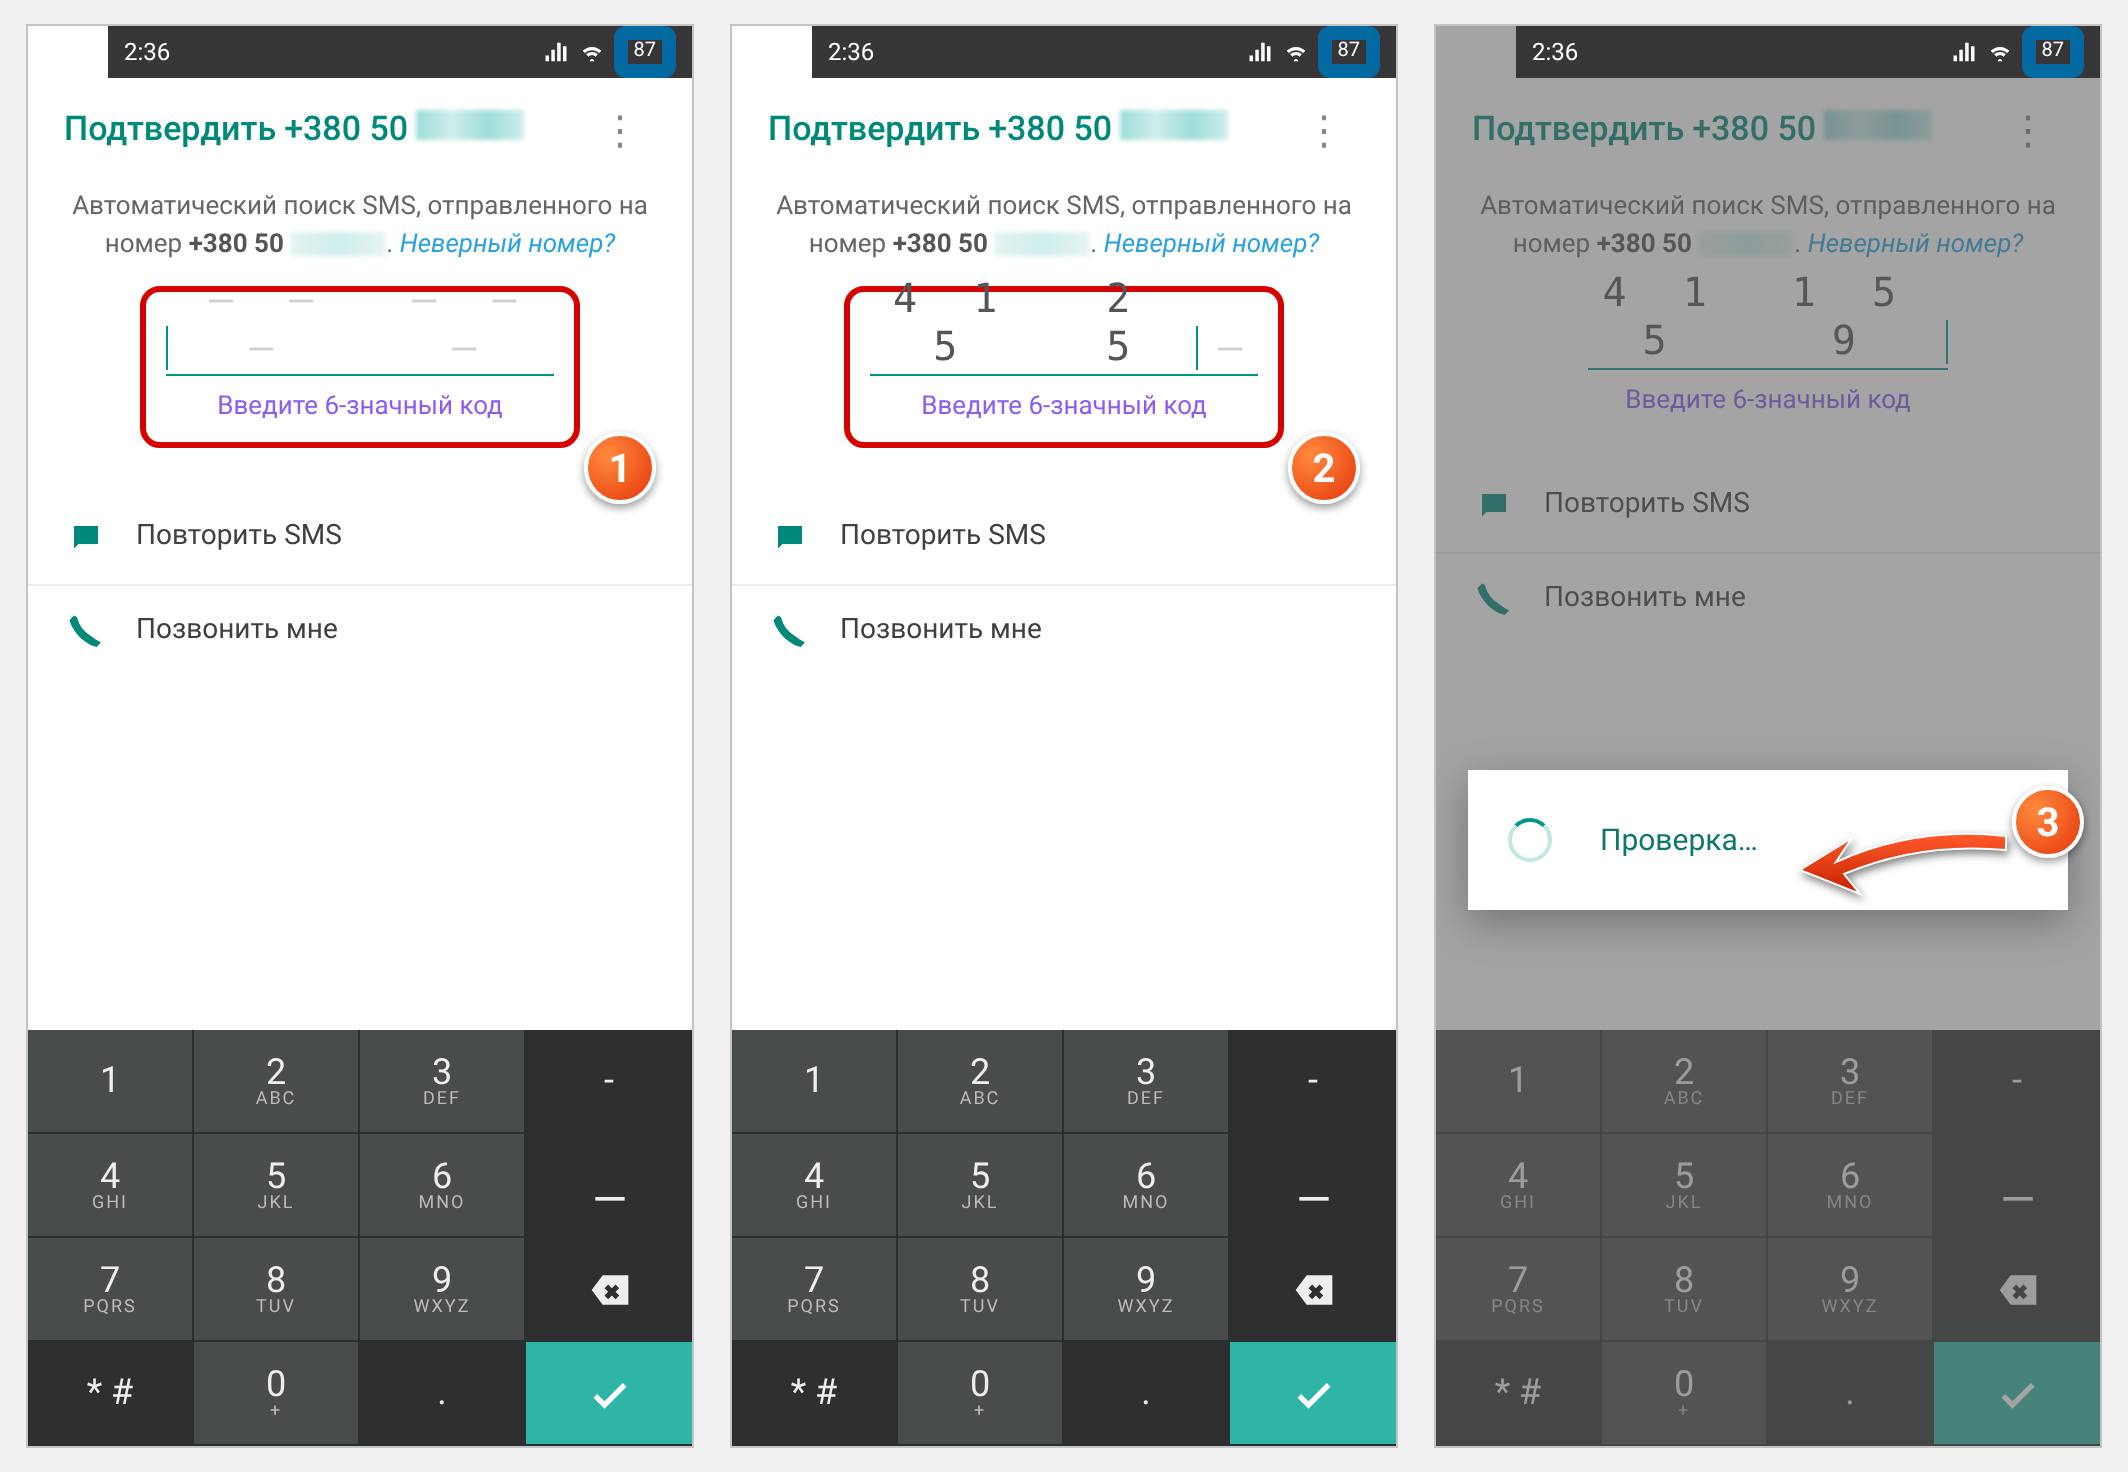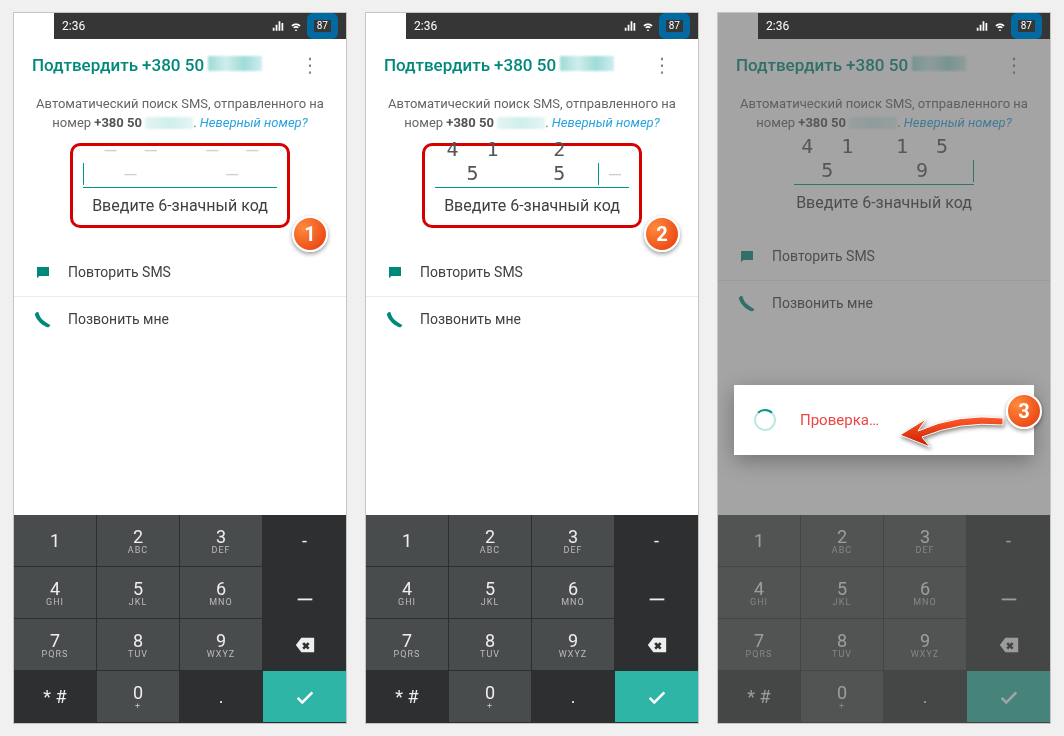--- a/index.html
+++ b/index.html
@@ -107,22 +107,22 @@
   }
   .code-row .grp { letter-spacing: 8px; }
   .code-row .empty { color: #cfcfcf; letter-spacing: 8px;}
   .code-row .cursor {
     display: inline-block;
     width: 1px; height: 22px;
     background: #009688;
     vertical-align: middle;
   }
   .code-hint {
-    font-size: 16px;
-    color: #404040;
+    font-size: 13px;
+    color: #8b5cf6;
     margin-top: 8px;
   }
   
   .highlight-frame {
     border: 3px solid #d60000;
     border-radius: 10px;
     padding: 8px 10px 10px 10px;
     margin: 10px auto 0 auto;
     width: 220px;
   }
@@ -186,21 +186,21 @@
     position: absolute;
     left: 16px; right: 16px;
     top: 372px;
     background: #fff;
     padding: 24px 20px;
     display: flex;
     align-items: center;
     gap: 24px;
     z-index: 5;
     box-shadow: 0 6px 20px rgba(0,0,0,0.3);
-    color: #ef4444;
+    color: #0f766e;
     font-size: 15px;
   }
   .spinner {
     width: 22px; height: 22px;
     border: 2px solid #bfe8e3;
     border-top-color: #009688;
     border-radius: 50%;
   }
   .arrow {
     position: absolute;

